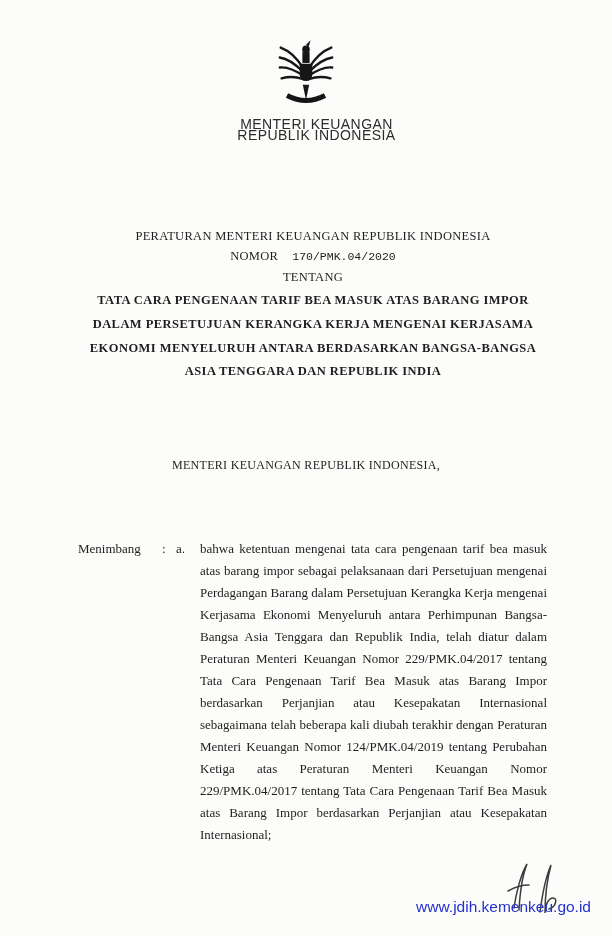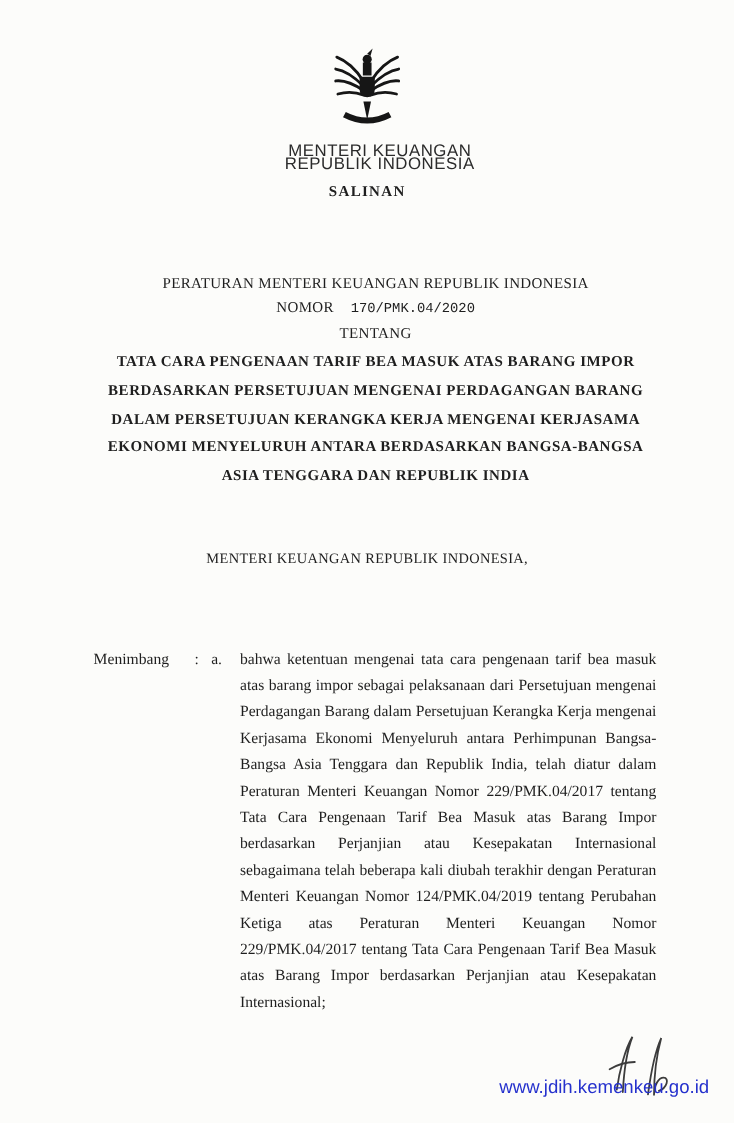--- a/index.html
+++ b/index.html
@@ -86,32 +86,30 @@
           <circle cx="32" cy="17" r="4.2"></circle>
           <path d="M28 20 h8 v12 h-8 z"></path>
           <path d="M25 33 h14 v12 a7 7 0 0 1 -14 0 z"></path>
           <path d="M28.5 56 L32 73 L35.5 56 z"></path>
         </g>
         <path d="M11 68 Q32 79 53 68" stroke="#161616" stroke-width="5.5" fill="none"></path>
       </svg>
     </span>
     <div class="ministry-line first">MENTERI KEUANGAN</div>
     <div class="ministry-line">REPUBLIK INDONESIA</div>
-    <div class="salinan">SALINAN</div>
   </div>
 
   <div class="titleblock">
     <div class="t-heading">PERATURAN MENTERI KEUANGAN REPUBLIK INDONESIA</div>
     <div class="t-nomor">
       <span>NOMOR</span><span class="nomor-value">170/PMK.04/2020</span>
     </div>
     <div class="t-tentang">TENTANG</div>
     <div class="subject">
       <div>TATA CARA PENGENAAN TARIF BEA MASUK ATAS BARANG IMPOR</div>
-      <div>BERDASARKAN PERSETUJUAN MENGENAI PERDAGANGAN BARANG</div>
       <div>DALAM PERSETUJUAN KERANGKA KERJA MENGENAI KERJASAMA</div>
       <div>EKONOMI MENYELURUH ANTARA BERDASARKAN BANGSA-BANGSA</div>
       <div>ASIA TENGGARA DAN REPUBLIK INDIA</div>
     </div>
   </div>
 
   <div class="authority">MENTERI KEUANGAN REPUBLIK INDONESIA,</div>
 
   <div class="consider">
     <div class="c-label">Menimbang</div>

